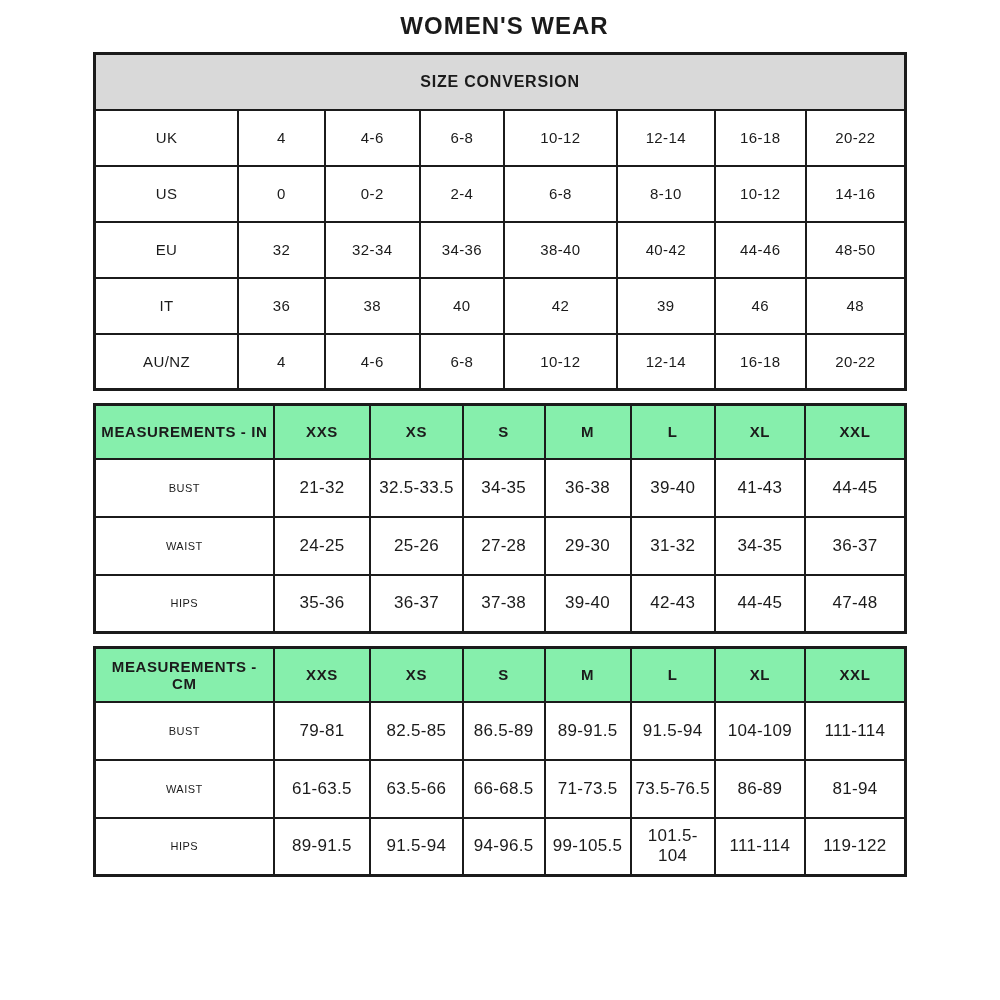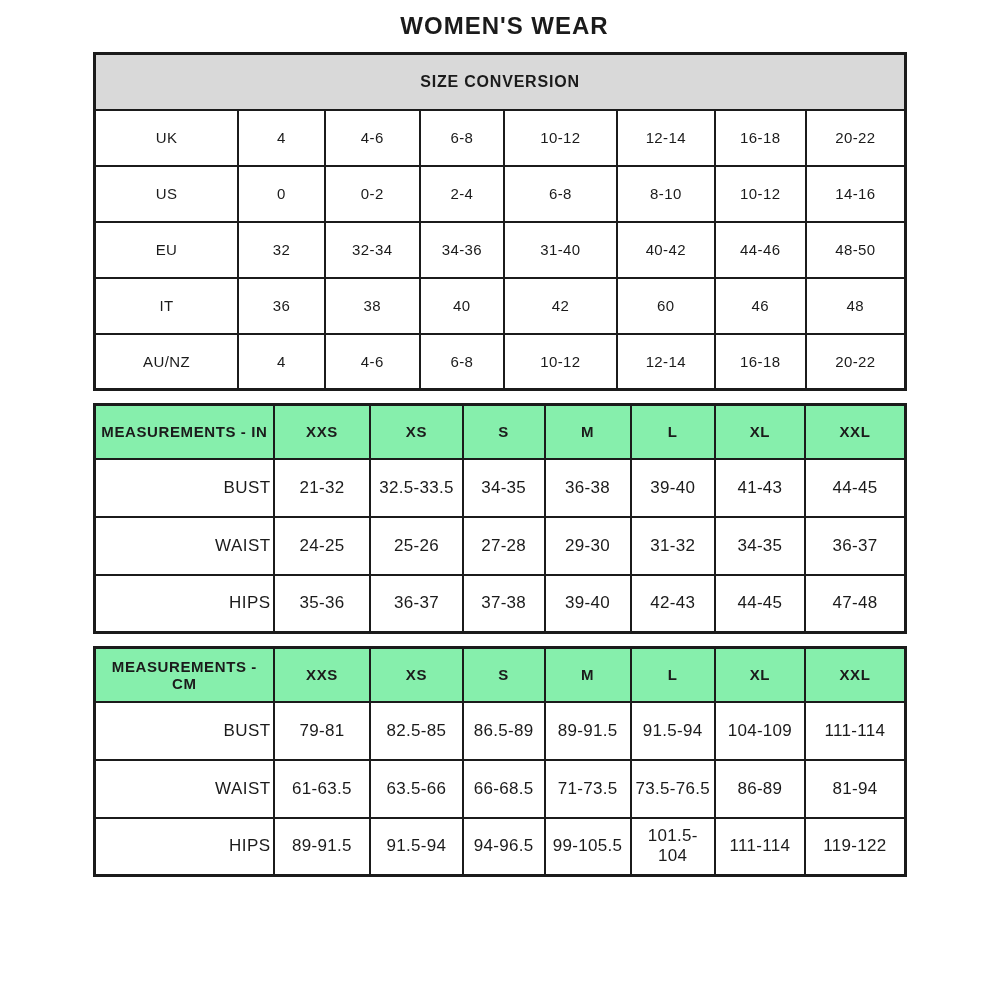--- a/index.html
+++ b/index.html
@@ -54,23 +54,22 @@
   
   .m-table thead th {
     height: 54px;
     background: #86efac;
     font-size: 15px;
     font-weight: bold;
     letter-spacing: 0.6px;
   }
   .m-table tbody th {
     height: 58px;
-    font-size: 17px;
+    font-size: 11px;
     letter-spacing: 0.5px;
-    text-align: right;
   }
   .m-table tbody td {
     height: 58px;
     font-size: 17px;
     letter-spacing: 0.3px;
   }
 </style>
 </head>
 <body>
 
@@ -113,32 +112,32 @@
           <td>6-8</td>
           <td>8-10</td>
           <td>10-12</td>
           <td>14-16</td>
         </tr>
         <tr>
           <th>EU</th>
           <td>32</td>
           <td>32-34</td>
           <td>34-36</td>
-          <td>31-40</td>
+          <td>38-40</td>
           <td>40-42</td>
           <td>44-46</td>
           <td>48-50</td>
         </tr>
         <tr>
           <th>IT</th>
           <td>36</td>
           <td>38</td>
           <td>40</td>
           <td>42</td>
-          <td>60</td>
+          <td>39</td>
           <td>46</td>
           <td>48</td>
         </tr>
         <tr>
           <th>AU/NZ</th>
           <td>4</td>
           <td>4-6</td>
           <td>6-8</td>
           <td>10-12</td>
           <td>12-14</td>

